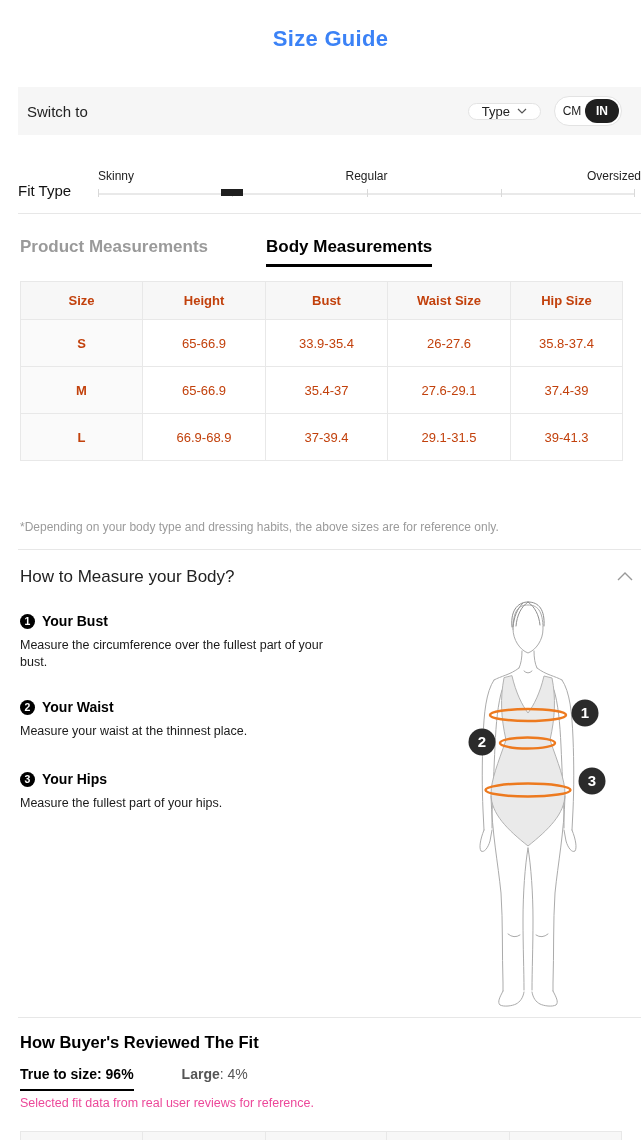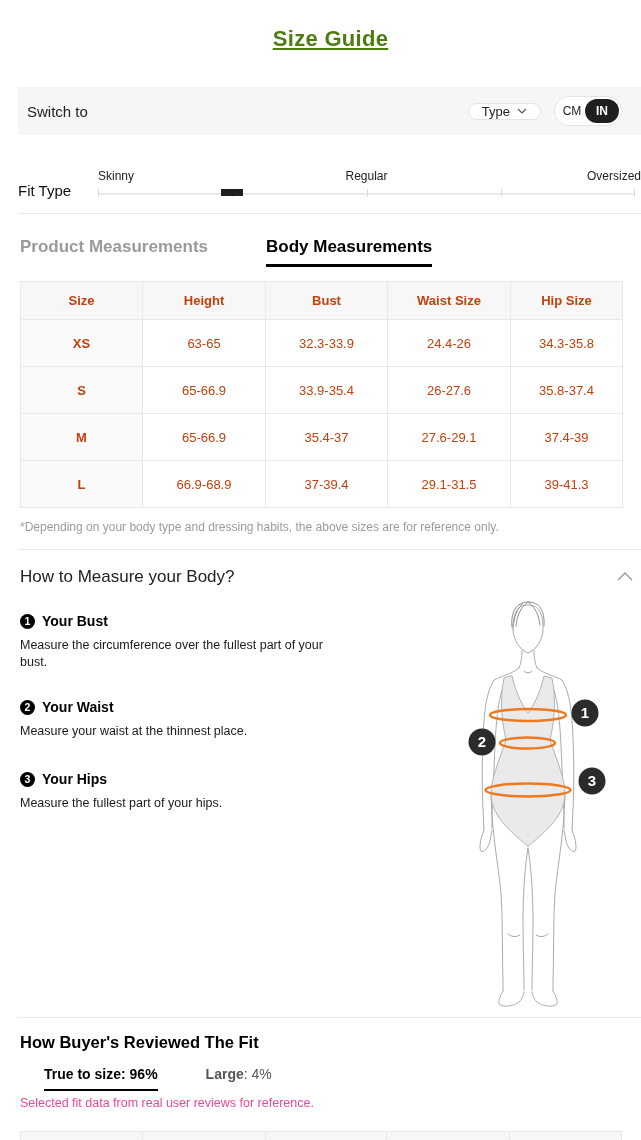--- a/index.html
+++ b/index.html
@@ -5,21 +5,21 @@
   * { margin:0; padding:0; box-sizing:border-box; }
   html,body { background:#fff; }
   body {
     width:641px; height:1140px; position:relative; overflow:hidden;
     font-family:"Liberation Sans", sans-serif; color:#111;
   }
   .abs { position:absolute; }
 
   
   .page-title { left:20px; top:26px; width:621px; text-align:center;
-    font-size:22px; font-weight:bold; color:#4d7c0f; letter-spacing:.3px;text-decoration:underline; }
+    font-size:22px; font-weight:bold; color:#3b82f6; letter-spacing:.3px; }
 
   
   .switch-bar { left:18px; top:87px; width:623px; height:48px; background:#f6f6f6;
     display:flex; align-items:center; }
   .switch-label { margin-left:9px; font-size:15px; color:#222; }
   .pill-group { position:absolute; right:19px; top:9px; display:flex; gap:13px; align-items:center; }
   .type-pill { height:17px; padding:0 13px; background:#fff; border:1px solid #e3e3e3;
     border-radius:16px; display:flex; align-items:center; gap:7px; font-size:13px; color:#222; cursor:pointer; }
   .unit-pill { height:30px; width:68px; background:#fff; border:1px solid #e3e3e3;
     border-radius:16px; position:relative; display:flex; align-items:center; cursor:pointer; }
@@ -68,21 +68,21 @@
     font-size:10.5px; font-weight:bold; display:flex; align-items:center; justify-content:center; }
   .m-name { font-size:14px; font-weight:bold; color:#000; }
   .m-desc { margin-top:8px; font-size:12.5px; line-height:16.5px; color:#1a1a1a; }
 
   .figure-svg { left:440px; top:598px; }
 
   
   .reviews-heading { left:20px; top:1033px; font-size:16.5px; font-weight:bold; color:#000; }
   .stats-row { left:20px; top:1066px; display:flex; align-items:flex-start; gap:48px; }
   .stat-main { font-size:14px; font-weight:bold; color:#000; padding-bottom:7px;
-    border-bottom:2.5px solid #000;margin-left:24px; }
+    border-bottom:2.5px solid #000; }
   .stat-sub { font-size:14px; color:#555; }
   .stat-sub .lbl { font-weight:bold; }
   .reviews-note { left:20px; top:1096px; font-size:12.5px; color:#ec4899; }
 
   
   .bottom-table { left:20px; top:1131px; width:602px; height:40px; display:flex;
     background:#f7f7f7; border:1px solid #e8e8e8; }
   .bottom-cell { border-right:1px solid #e8e8e8; height:100%; }
   .bc1{width:122px;} .bc2{width:123px;} .bc3{width:122px;} .bc4{width:123px;} .bc5{width:111px; border-right:none;}
 </style>
@@ -140,27 +140,20 @@
     <tr>
       <th>Size</th>
       <th>Height</th>
       <th>Bust</th>
       <th>Waist Size</th>
       <th>Hip Size</th>
     </tr>
   </thead>
   <tbody>
     <tr>
-      <td class="size-col">XS</td>
-      <td>63-65</td>
-      <td>32.3-33.9</td>
-      <td>24.4-26</td>
-      <td>34.3-35.8</td>
-    </tr>
-    <tr>
       <td class="size-col">S</td>
       <td>65-66.9</td>
       <td>33.9-35.4</td>
       <td>26-27.6</td>
       <td>35.8-37.4</td>
     </tr>
     <tr>
       <td class="size-col">M</td>
       <td>65-66.9</td>
       <td>35.4-37</td>

